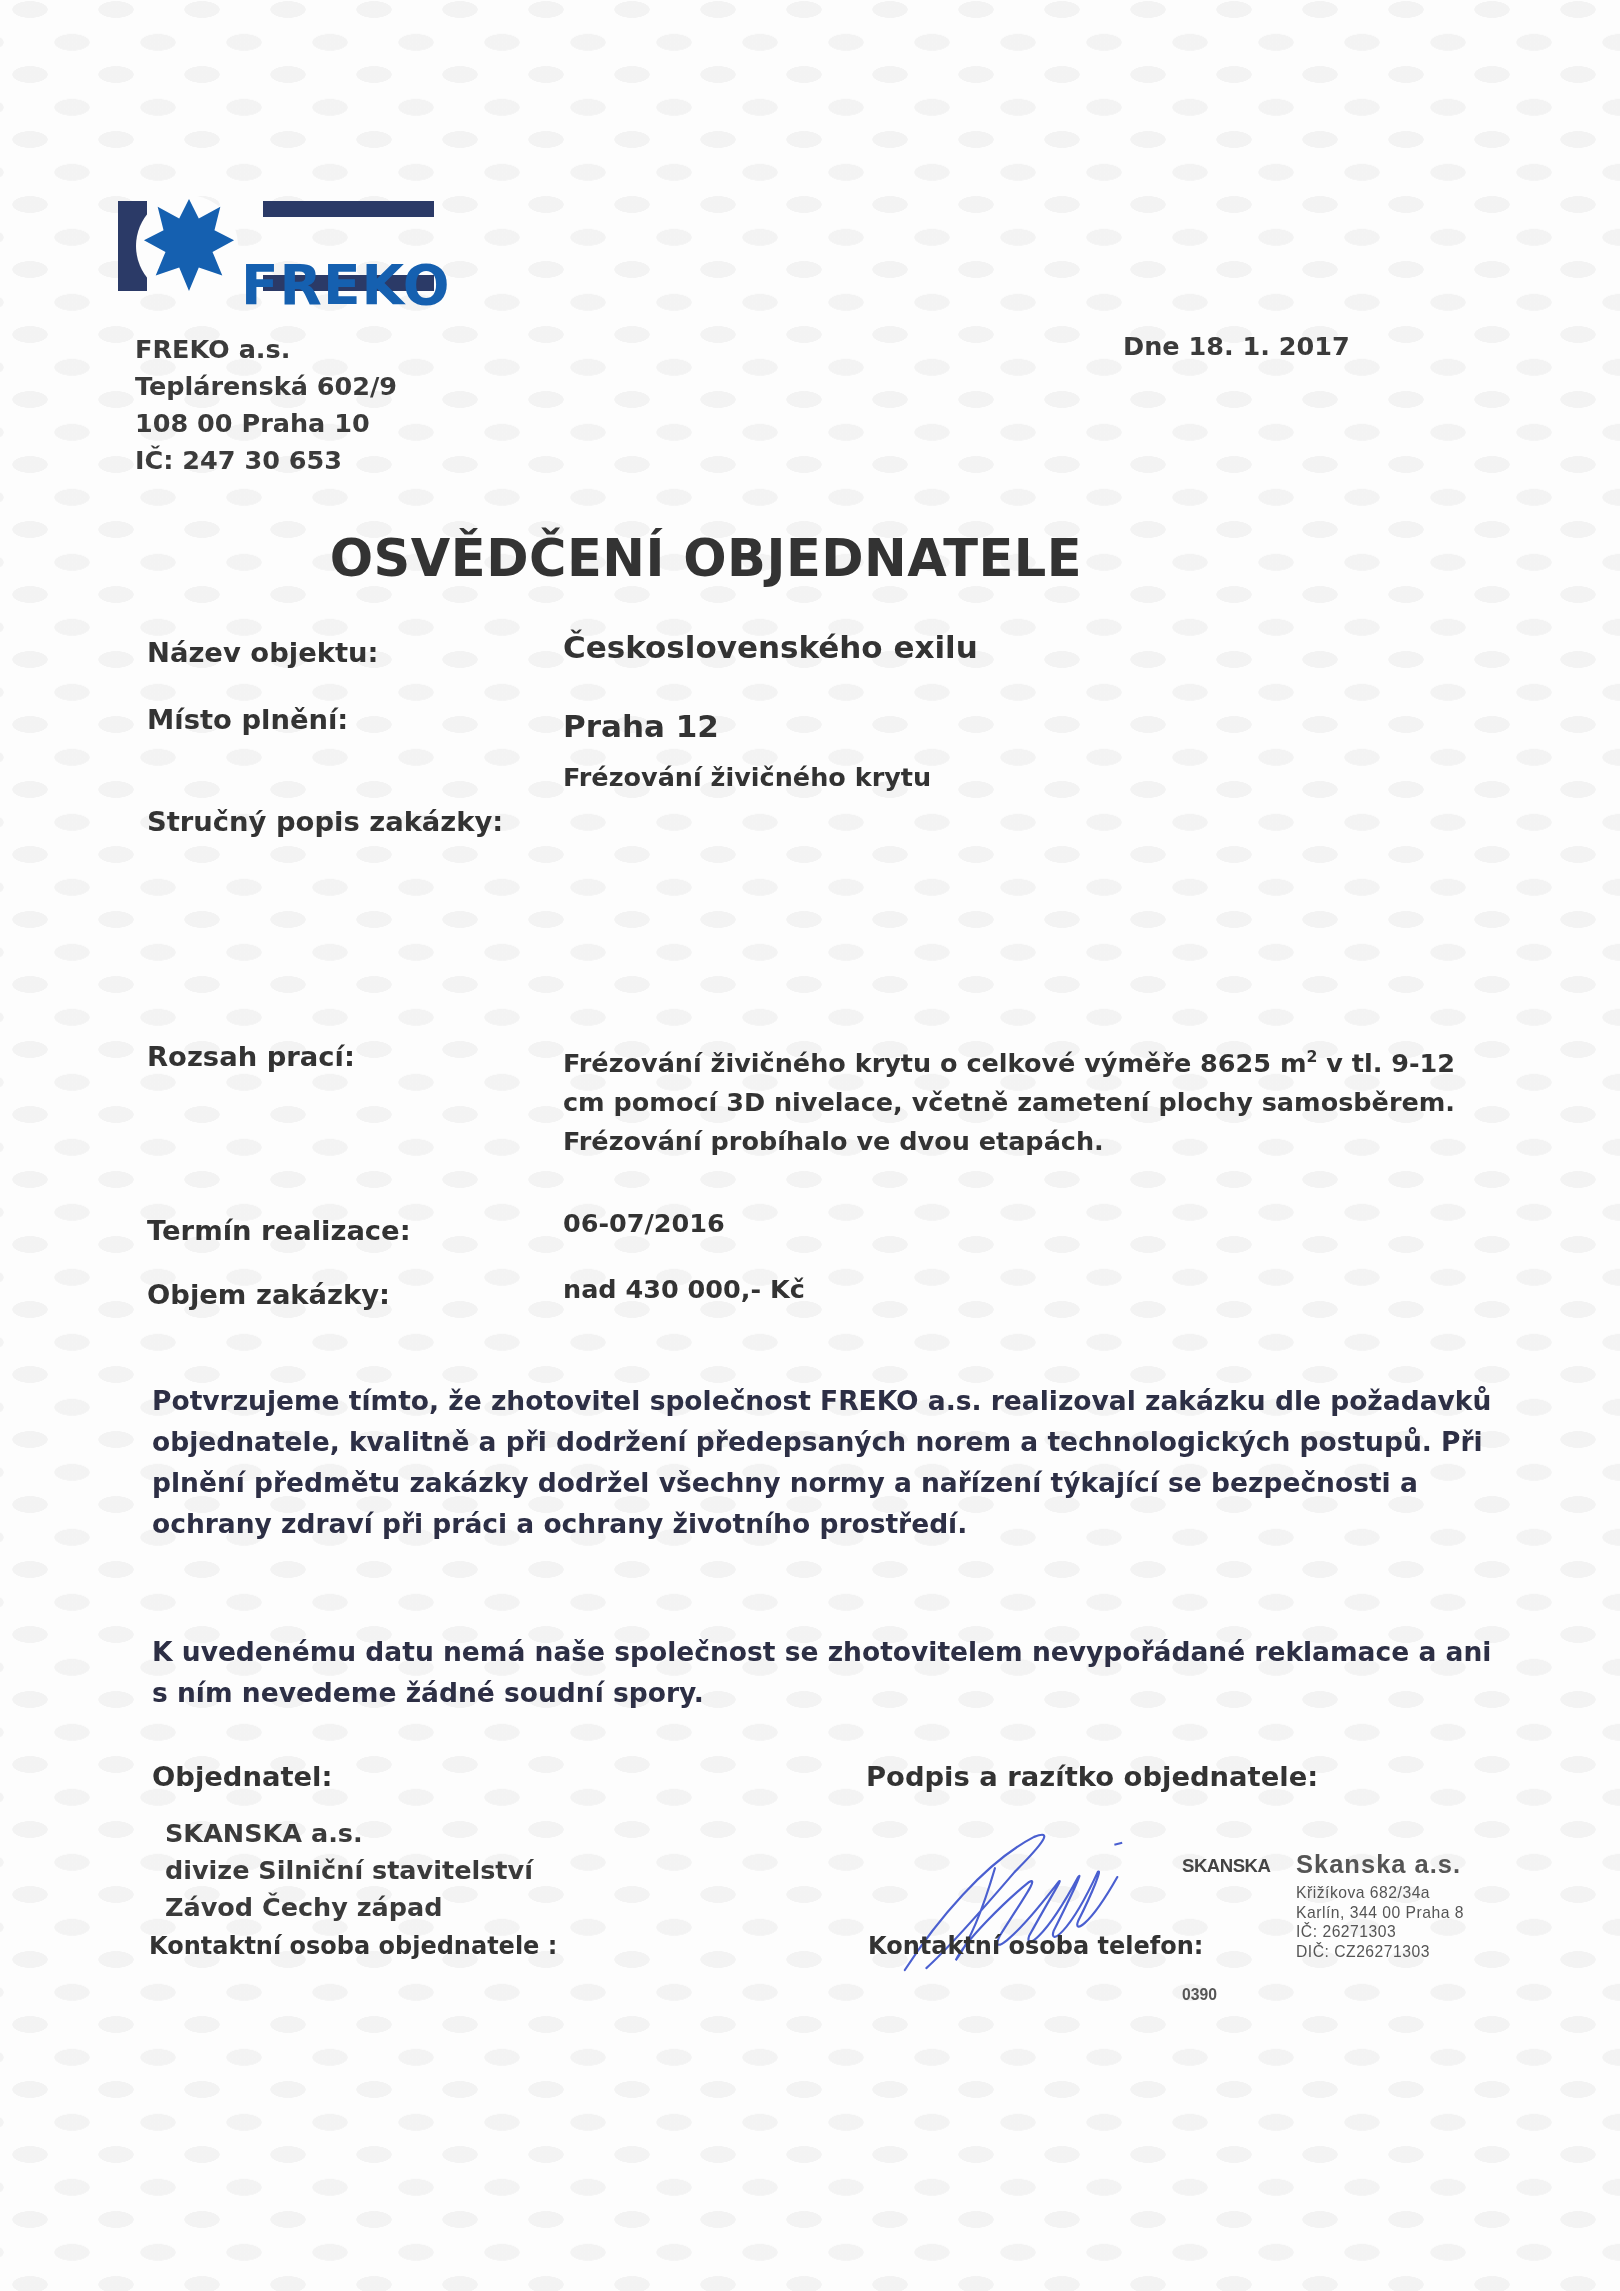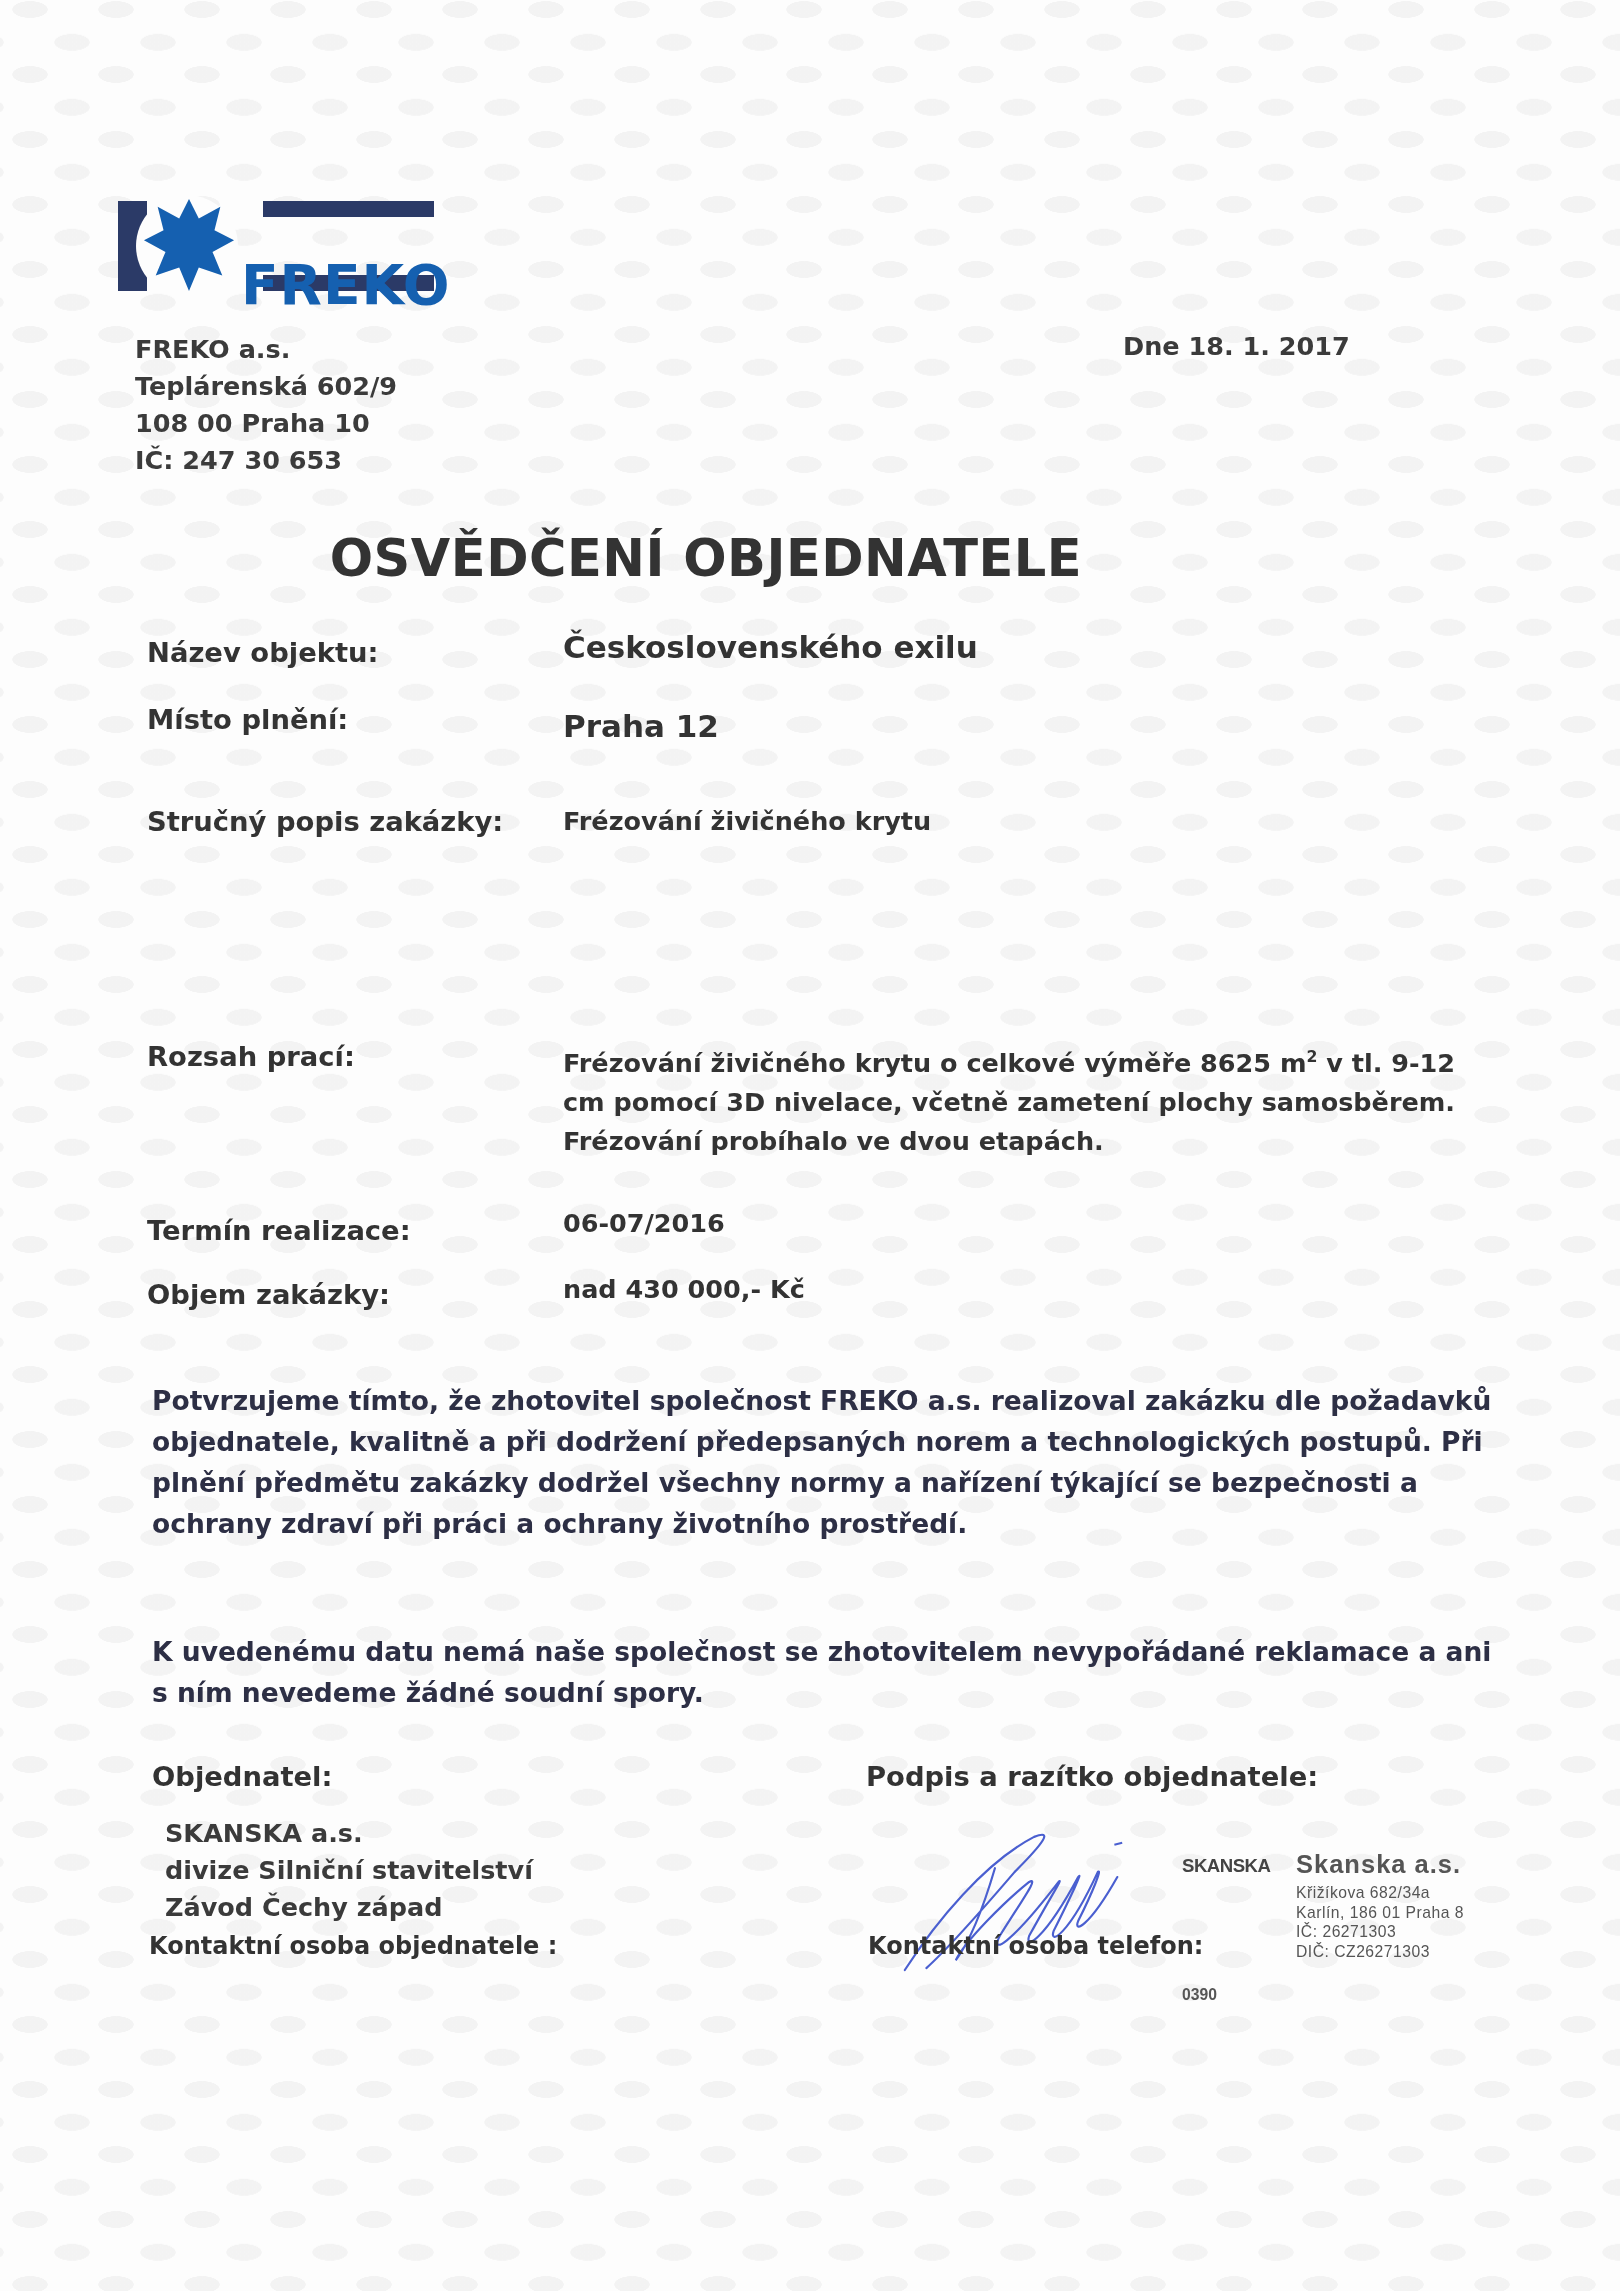--- a/index.html
+++ b/index.html
@@ -86,21 +86,21 @@
 
 <div class="abs title">OSVĚDČENÍ OBJEDNATELE</div>
 
 <div class="abs label" style="top:637px;">Název objektu:</div>
 <div class="abs value v-lg" style="top:629px;">Československého exilu</div>
 
 <div class="abs label" style="top:704px;">Místo plnění:</div>
 <div class="abs value v-lg" style="top:708px;">Praha 12</div>
 
 <div class="abs label" style="top:806px;">Stručný popis zakázky:</div>
-<div class="abs value v-md" style="top:806px;">Frézování živičného krytu</div>
+<div class="abs value v-md" style="top:762px;">Frézování živičného krytu</div>
 
 <div class="abs label" style="top:1041px;">Rozsah prací:</div>
 <div class="abs scope">
   <span>Frézování živičného krytu o celkové výměře 8625 m</span><sup>2</sup><span> v tl. 9-12 cm pomocí 3D nivelace, včetně zametení plochy samosběrem. Frézování probíhalo ve dvou etapách.</span>
 </div>
 
 <div class="abs label" style="top:1215px;">Termín realizace:</div>
 <div class="abs value v-md" style="top:1208px;">06-07/2016</div>
 
 <div class="abs label" style="top:1279px;">Objem zakázky:</div>
@@ -123,21 +123,21 @@
            M100,46 C90,80 75,120 60,140 C70,120 110,80 135,60 C145,55 130,75 105,115 C95,135 115,125 165,60
            C170,55 160,70 135,115 C130,130 150,120 185,55 C190,48 180,70 160,110 C155,125 175,115 205,50
            C210,45 200,70 185,100 C180,112 195,108 225,55"></path>
   <path fill="none" stroke="#4a5fd0" stroke-width="2" d="M222,22 L230,20"></path>
 </svg>
 
 <div class="abs stamp stamp-logo">SKANSKA</div>
 <div class="abs stamp stamp-name">Skanska a.s.</div>
 <div class="abs stamp stamp-lines">
   <div>Křižíkova 682/34a</div>
-  <div>Karlín, 186 01 Praha 8</div>
+  <div>Karlín, 344 00 Praha 8</div>
   <div>IČ: 26271303</div>
   <div>DIČ: CZ26271303</div>
 </div>
 <div class="abs stamp stamp-code">0390</div>
 
 <div class="abs contact" style="left:149px;">Kontaktní osoba objednatele :</div>
 <div class="abs contact" style="left:868px;">Kontaktní osoba telefon:</div>
 
 
 </body></html>

